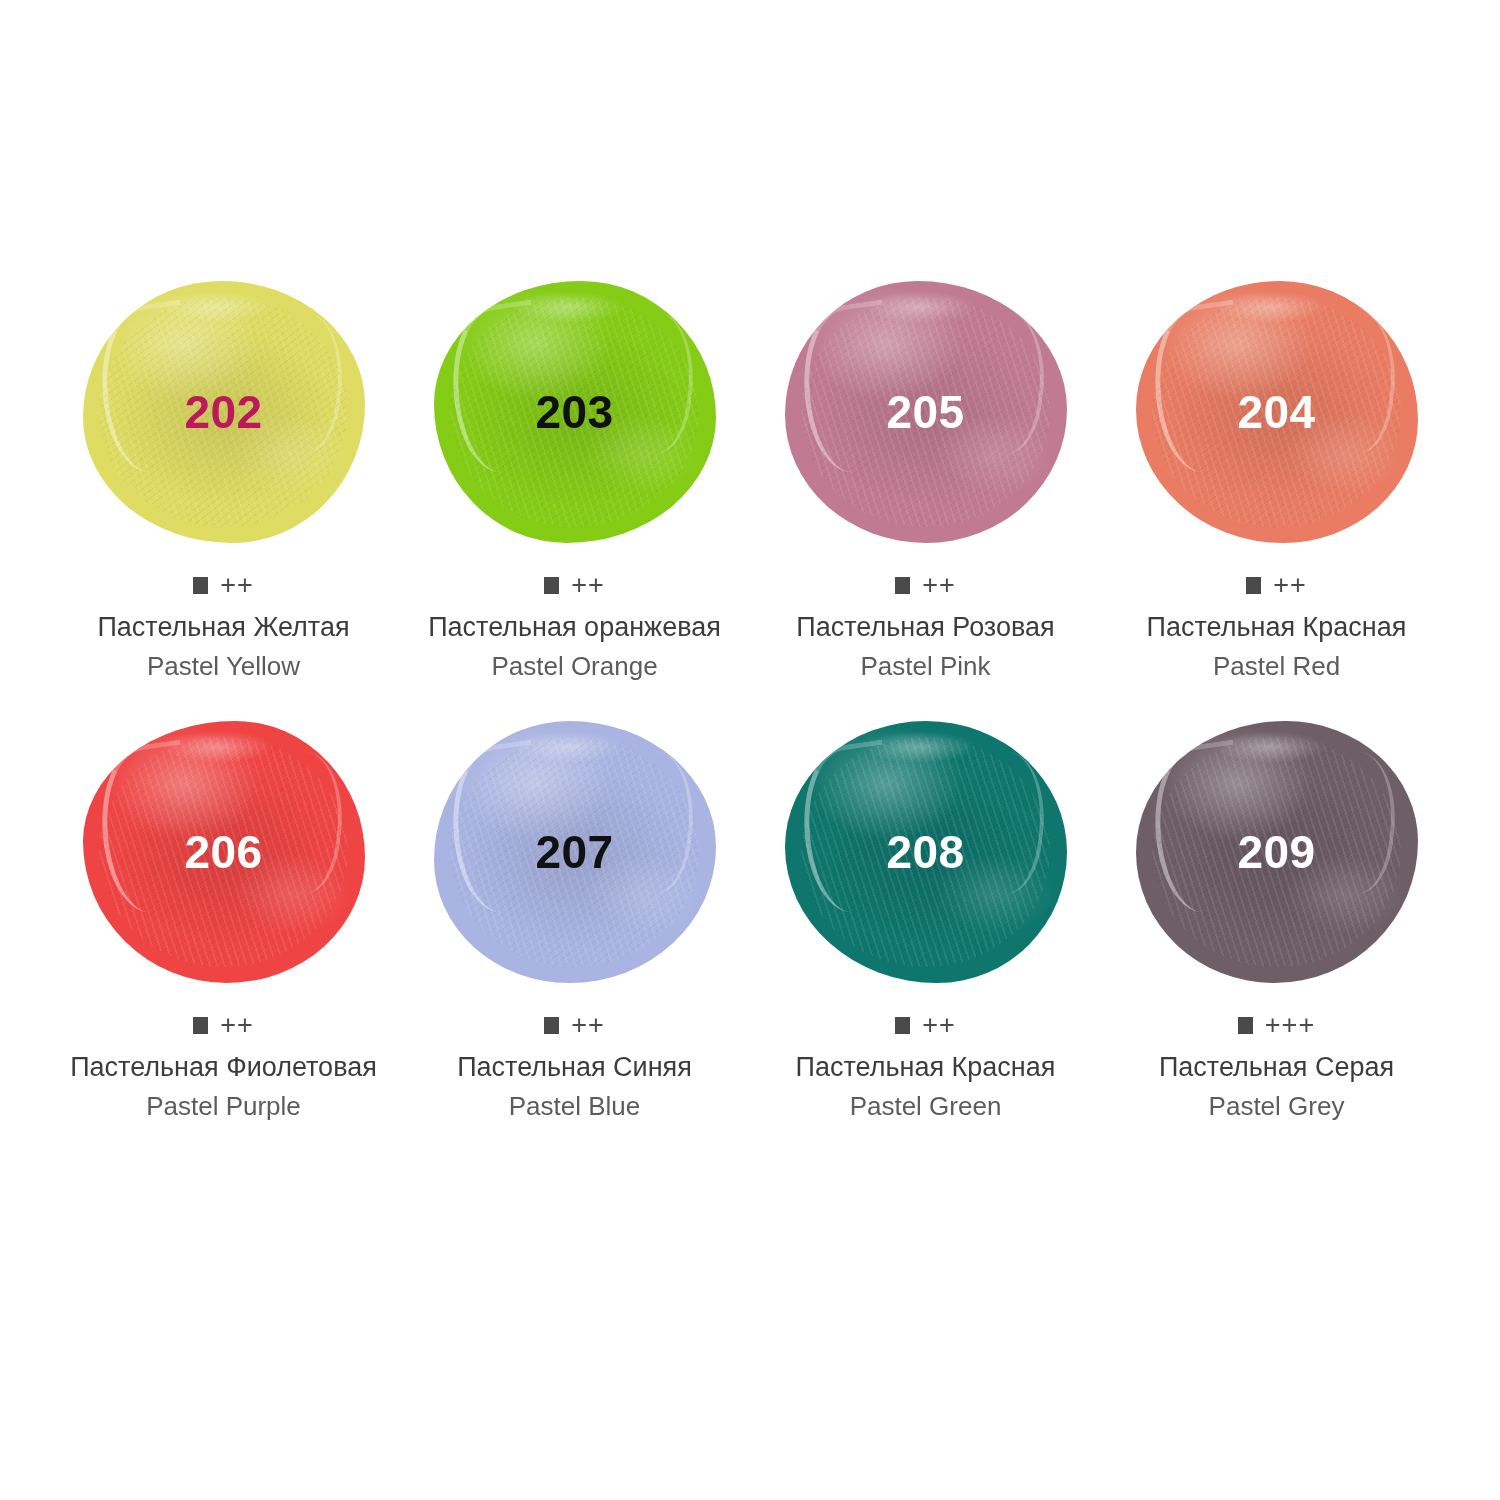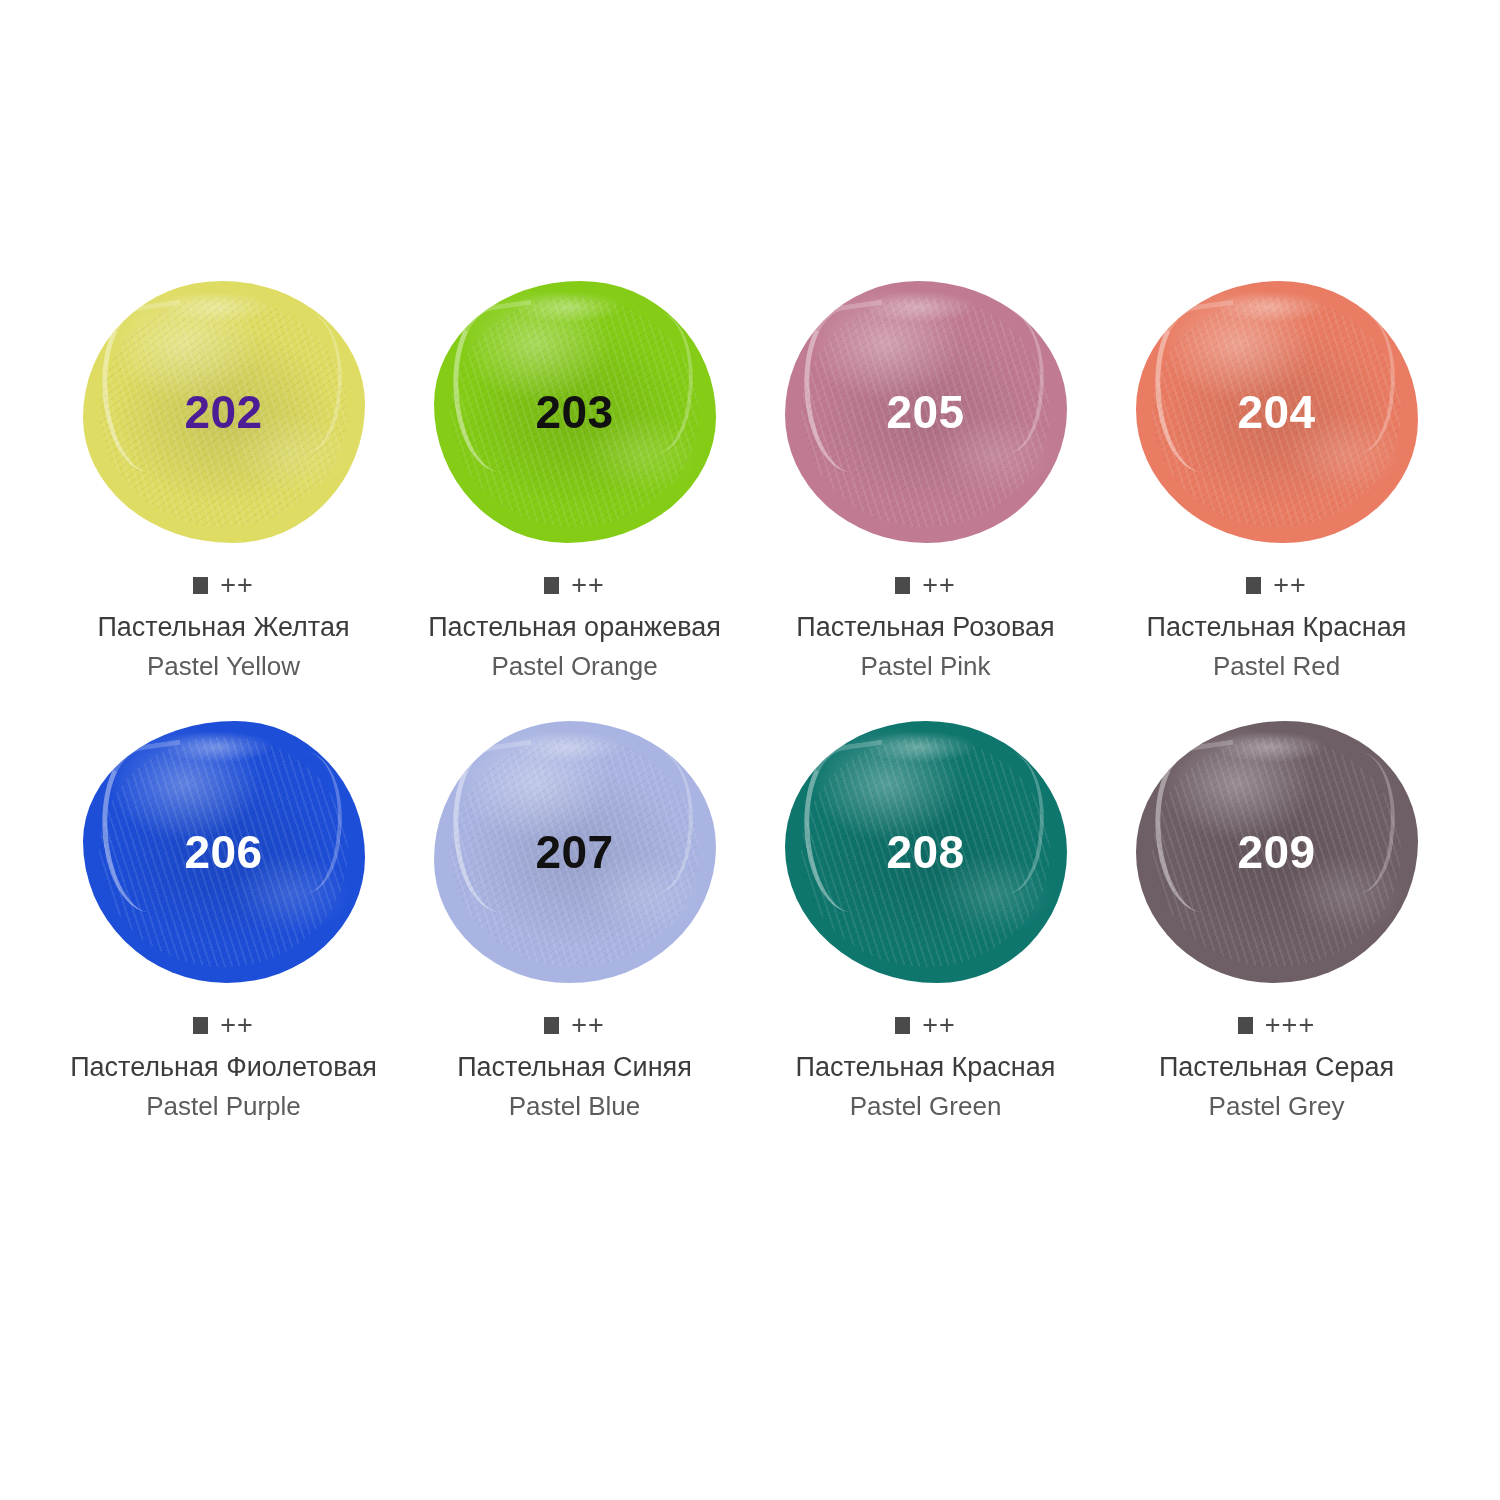--- a/index.html
+++ b/index.html
@@ -192,21 +192,21 @@
 <body style="background: rgb(255, 255, 255);">
 
 <div class="sheet">
   <div class="grid" id="swatch-grid">
       <div class="swatch-cell">
         <div class="blob-wrap">
           <div class="blob v0" style="background: rgb(222, 220, 98);">
             <span class="blob-highlight hl-arc"></span>
             <span class="blob-highlight hl-arc2"></span>
             <span class="blob-highlight hl-top"></span>
-            <span class="blob-number" style="color: #4c1d95;">202</span>
+            <span class="blob-number" style="color: #be185d;">202</span>
           </div>
         </div>
         <div class="marker-row">
           <span class="marker-square" style="background: rgb(74, 74, 74);"></span>
           <span class="marker-plus" style="color: rgb(74, 74, 74);">++</span>
         </div>
         <div class="name-ru">Пастельная Желтая</div>
         <div class="name-en">Pastel Yellow</div>
       </div>
       <div class="swatch-cell">
@@ -252,21 +252,21 @@
         </div>
         <div class="marker-row">
           <span class="marker-square" style="background: rgb(74, 74, 74);"></span>
           <span class="marker-plus" style="color: rgb(74, 74, 74);">++</span>
         </div>
         <div class="name-ru">Пастельная Красная</div>
         <div class="name-en">Pastel Red</div>
       </div>
       <div class="swatch-cell">
         <div class="blob-wrap">
-          <div class="blob v4" style="background: #1d4ed8;">
+          <div class="blob v4" style="background: #ef4444;">
             <span class="blob-highlight hl-arc"></span>
             <span class="blob-highlight hl-arc2"></span>
             <span class="blob-highlight hl-top"></span>
             <span class="blob-number" style="color: rgb(255, 255, 255);">206</span>
           </div>
         </div>
         <div class="marker-row">
           <span class="marker-square" style="background: rgb(74, 74, 74);"></span>
           <span class="marker-plus" style="color: rgb(74, 74, 74);">++</span>
         </div>

